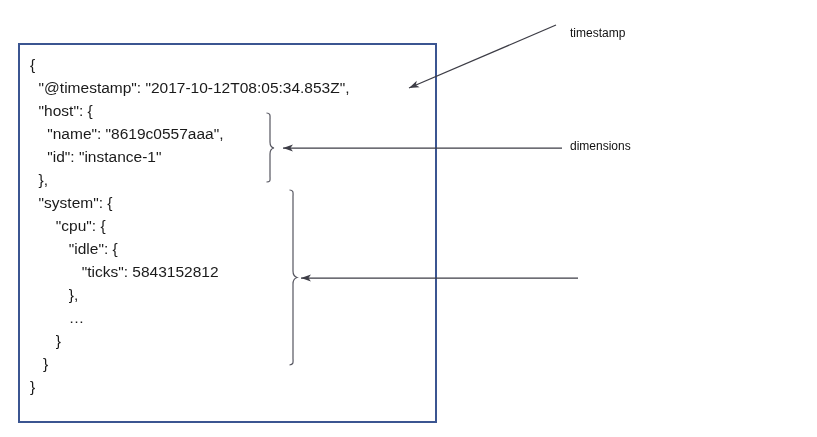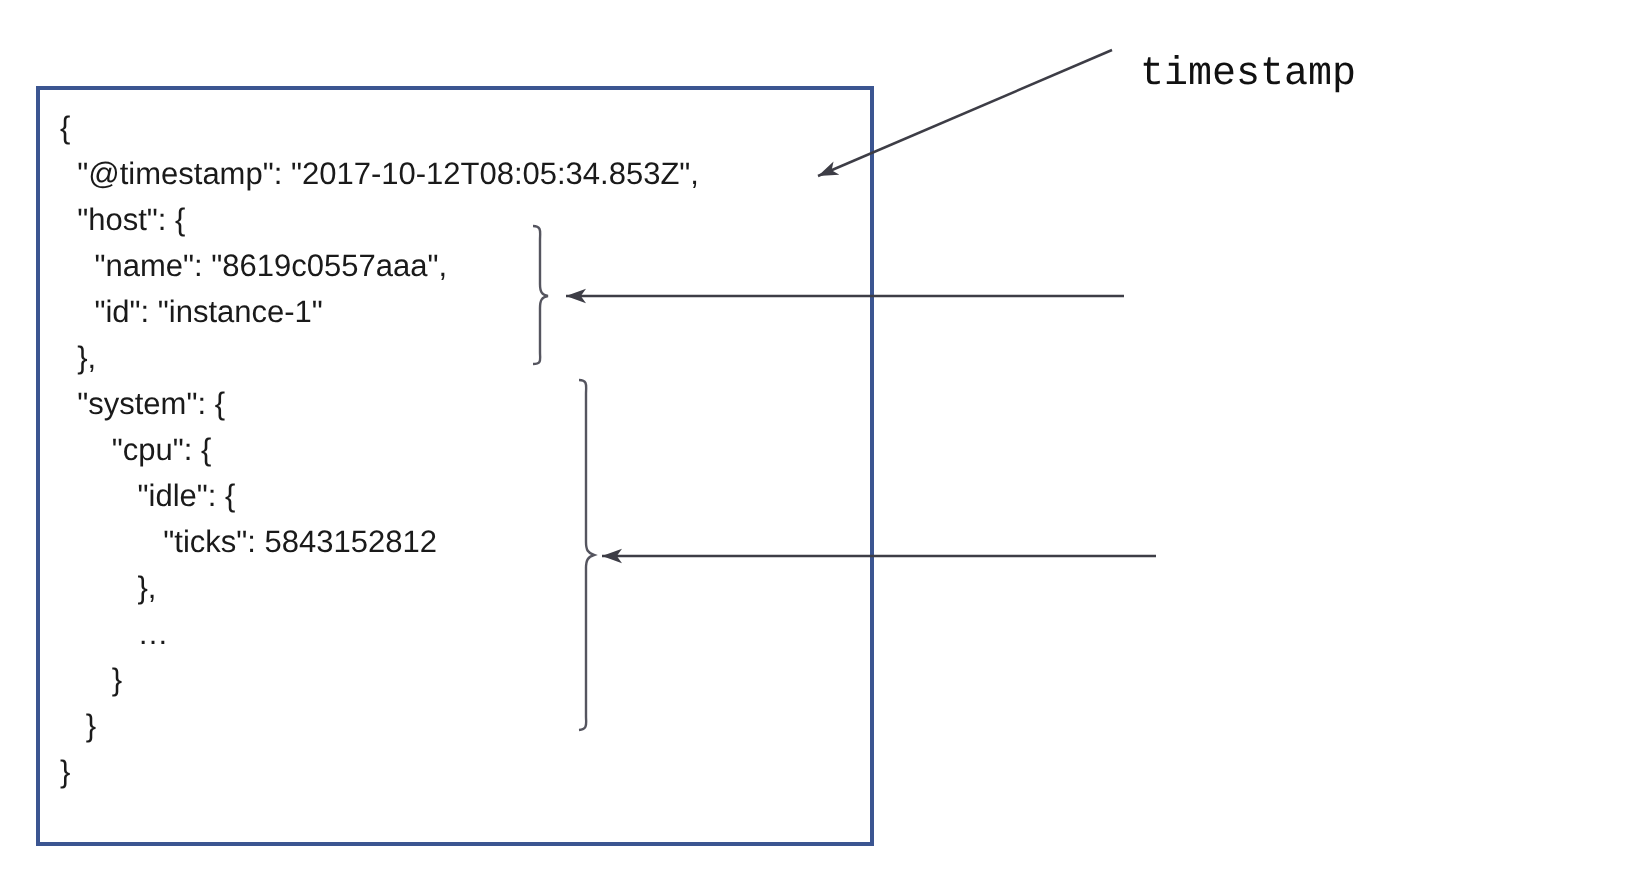--- a/index.html
+++ b/index.html
@@ -42,22 +42,22 @@
     font-family: "Liberation Sans", sans-serif;
     font-size: 15.5px;
     line-height: 23px;
     color: #1a1a1a;
     white-space: pre;
   }
 
   
   .annot-label {
     position: absolute;
-    font-family: Liberation Mono, monospace;
-    font-size: 20px;
+    font-family: Liberation Sans, sans-serif;
+    font-size: 12px;
     color: #111111;
     white-space: nowrap;
   }
   #label-timestamp { left: 570px; top: 26px; }
   #label-dimensions { left: 570px; top: 139px; }
   #label-metric { left: 588px; top: 269px; }
 
   
   #overlay {
     position: absolute;
@@ -88,20 +88,21 @@
       <div class="json-line">         },</div>
       <div class="json-line">         …</div>
       <div class="json-line">      }</div>
       <div class="json-line">   }</div>
       <div class="json-line">}</div>
     </div>
   </div>
 
   <div class="annot-label" id="label-timestamp">timestamp</div>
 
+  <div class="annot-label" id="label-dimensions">dimensions</div>
 
 
   <svg id="overlay" viewBox="0 0 817 437">
     <defs>
       <marker id="arrowhead" markerWidth="11" markerHeight="8" refX="10" refY="4" orient="auto" markerUnits="userSpaceOnUse">
         <path d="M10,4 L0,0.4 L2.6,4 L0,7.6 Z" fill="#3d3d46"></path>
       </marker>
     </defs>
 
     <line x1="556" y1="25" x2="409" y2="88" stroke="#3d3d46" stroke-width="1.25" marker-end="url(#arrowhead)"></line>

